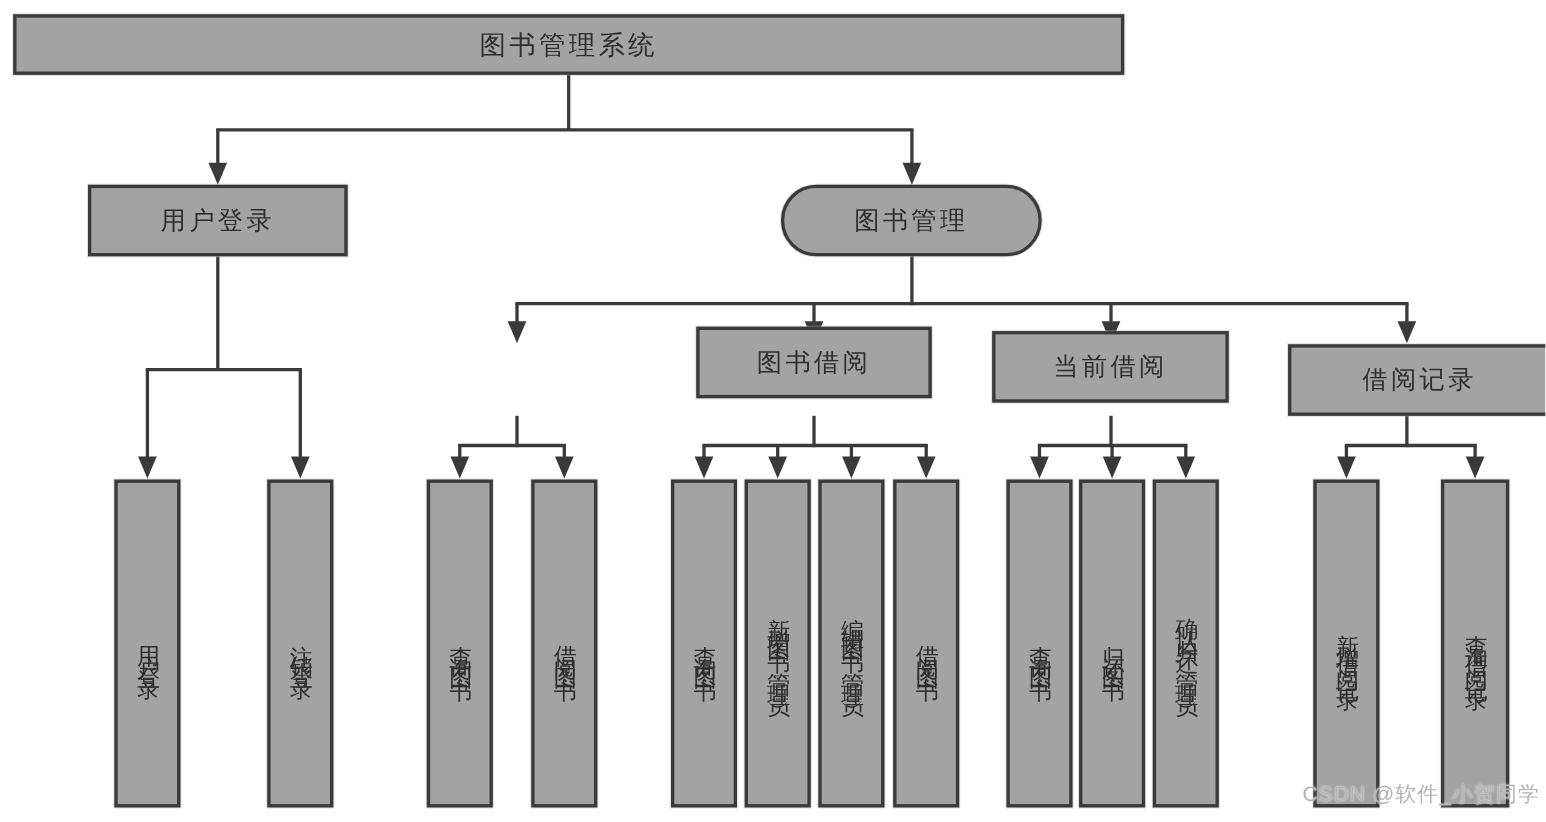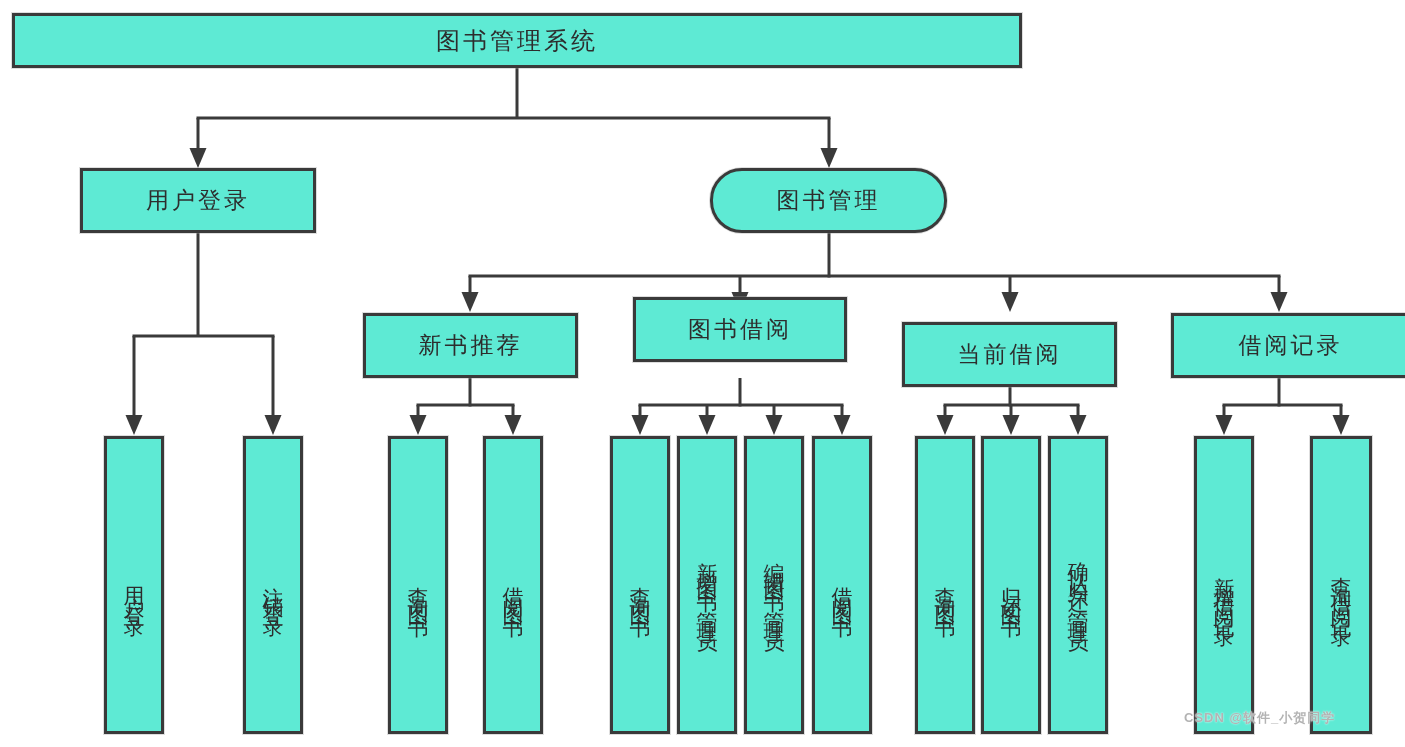--- a/index.html
+++ b/index.html
@@ -28,21 +28,21 @@
     stroke-width: 3;
   }
   .connectors polygon {
     fill: var(--line, #3a3a3a);
     stroke: none;
   }
   .box {
     position: absolute;
     box-sizing: border-box;
     border: 3px solid var(--line, #3a3a3a);
-    background: #5eead4;
+    background: #a3a3a3;
     display: flex;
     align-items: center;
     justify-content: center;
     box-shadow: 0 0 0 1px rgba(160,160,160,0.35);
   }
   .box .label {
     white-space: nowrap;
   }
   .box.root .label {
     font-size: 24px;
@@ -56,27 +56,26 @@
     writing-mode: vertical-rl;
     text-orientation: mixed;
     font-size: 21px;
     letter-spacing: 10px;
     padding-inline-start: 10px; 
   }
   .watermark {
     position: absolute;
     left: 1184px;
     top: 709px;
-    font-size: 13px;
+    font-size: 19px;
     letter-spacing: 1px;
     color: var(--wm, #b3b3b3);
     text-shadow: 0 0 2px #ffffff;
     z-index: 5;
     white-space: nowrap;
-    font-weight: bold;
   }
 </style>
 </head>
 <body>
 
 <div class="canvas">
 
   <svg class="connectors" viewBox="0 0 1405 747" xmlns="http://www.w3.org/2000/svg">
     <g>
       <line x1="517" y1="68" x2="517" y2="118"></line>
@@ -150,27 +149,24 @@
     <span class="label">图书管理系统</span>
   </div>
 
   <div class="box h" style="left:80px; top:168px; width:236px; height:65px;">
     <span class="label">用户登录</span>
   </div>
   <div class="box h" style="left:710px; top:168px; width:237px; height:65px;border-radius:32px;">
     <span class="label">图书管理</span>
   </div>
 
-  <div class="box h" style="left:363px; top:313px; width:215px; height:65px;">
-    <span class="label">新书推荐</span>
-  </div>
   <div class="box h" style="left:633px; top:297px; width:214px; height:65px;">
     <span class="label">图书借阅</span>
   </div>
-  <div class="box h" style="left:902px; top:322px; width:215px; height:65px;">
+  <div class="box h" style="left:902px; top:301px; width:215px; height:65px;">
     <span class="label">当前借阅</span>
   </div>
   <div class="box h" style="left:1171px; top:313px; width:239px; height:65px;">
     <span class="label">借阅记录</span>
   </div>
 
   <div class="box v" style="left:104px; top:436px; width:60px; height:298px;">
     <span class="label">用户登录</span>
   </div>
   <div class="box v" style="left:243px; top:436px; width:60px; height:298px;">

